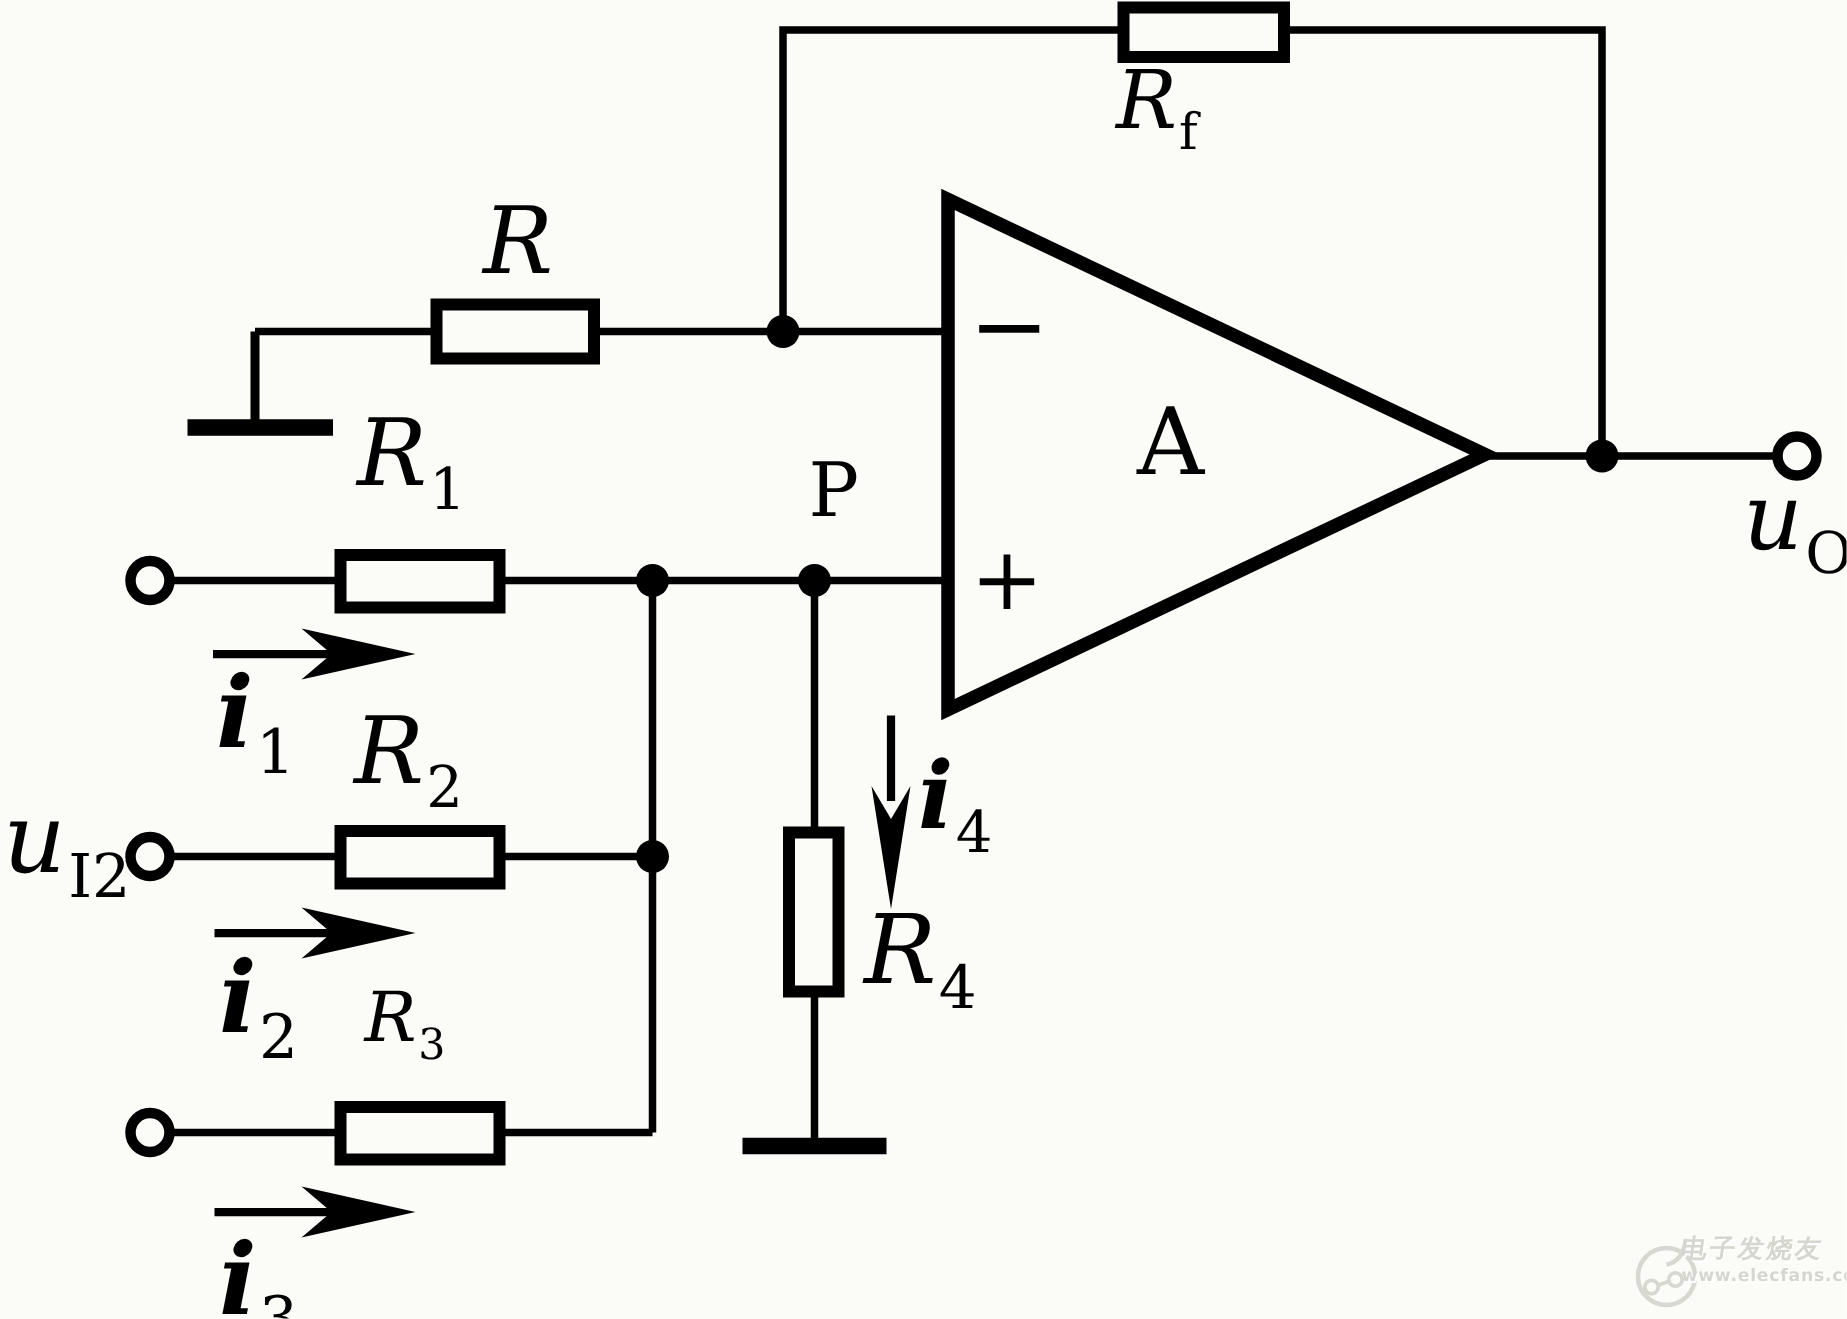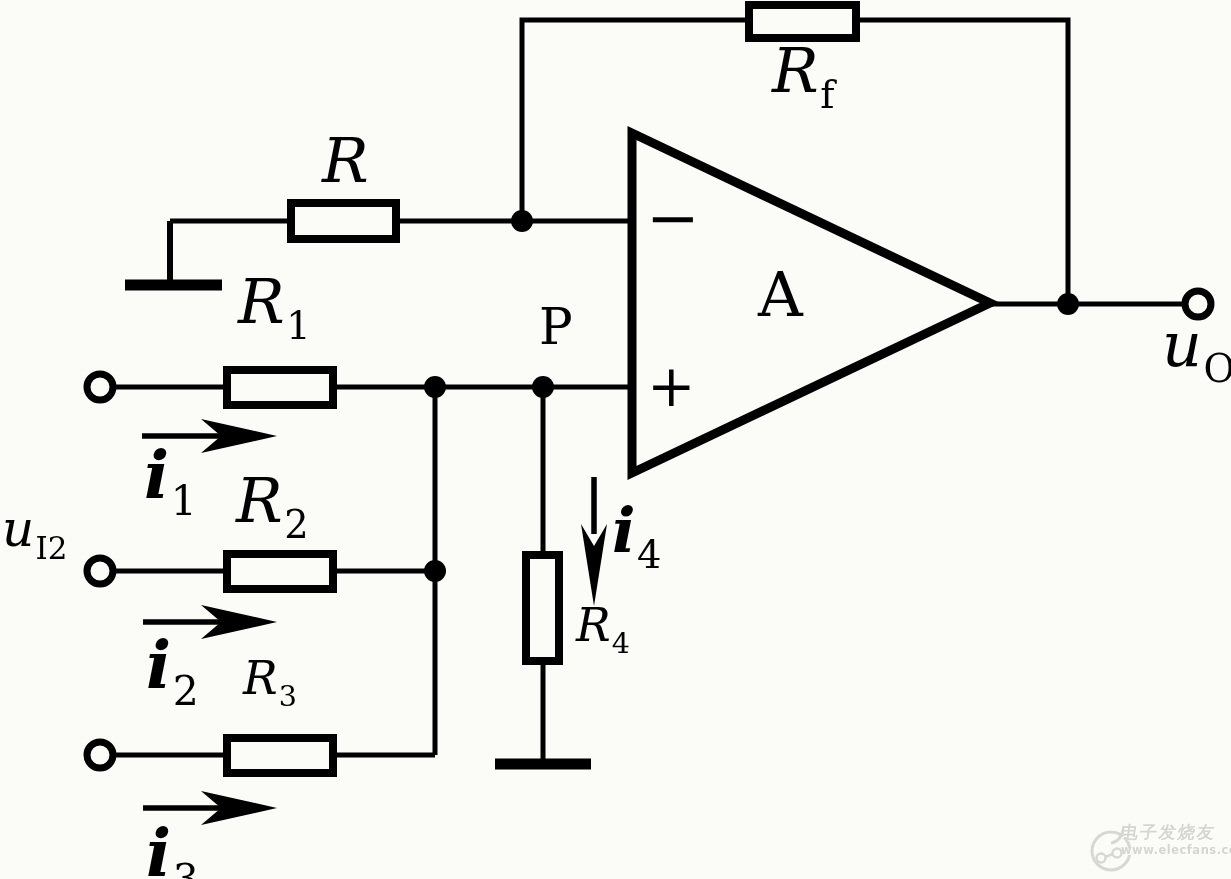--- a/index.html
+++ b/index.html
@@ -119,50 +119,50 @@
 
     <circle cx="100" cy="387" r="13" fill="#fbfbf8" stroke="#000" stroke-width="7"></circle>
     <circle cx="100" cy="571" r="13" fill="#fbfbf8" stroke="#000" stroke-width="7"></circle>
     <circle cx="100" cy="755" r="13" fill="#fbfbf8" stroke="#000" stroke-width="7"></circle>
     <circle cx="1198" cy="304" r="13" fill="#fbfbf8" stroke="#000" stroke-width="7"></circle>
   </svg>
 
   <div class="lbl" style="left:322px;top:130px;font-size:62px;">
     <span class="main">R</span><span class="sub"></span>
   </div>
-  <div class="lbl" style="left:772px;top:40px;font-size:62px;">
+  <div class="lbl" style="left:744px;top:40px;font-size:54px;">
     <span class="main">R</span><span class="sub">f</span>
   </div>
   <div class="lbl" style="left:238px;top:271px;font-size:62px;">
     <span class="main">R</span><span class="sub">1</span>
   </div>
   <div class="lbl" style="left:236px;top:470px;font-size:62px;">
     <span class="main">R</span><span class="sub">2</span>
   </div>
   <div class="lbl" style="left:243px;top:655px;font-size:46px;">
     <span class="main">R</span><span class="sub">3</span>
   </div>
-  <div class="lbl" style="left:576px;top:602px;font-size:46px;">
+  <div class="lbl" style="left:576px;top:602px;font-size:64px;">
     <span class="main">R</span><span class="sub">4</span>
   </div>
 
   <div class="lbl roman" style="left:758px;top:264px;font-size:62px;">
     <span class="main">A</span>
   </div>
   <div class="sign" style="left:646px;top:186px;font-size:64px;">
     <span>−</span>
   </div>
   <div class="sign" style="left:647px;top:357px;font-size:58px;">
     <span>+</span>
   </div>
   <div class="lbl roman" style="left:539px;top:302px;font-size:50px;">
     <span class="main">P</span>
   </div>
 
-  <div class="lbl" style="left:2px;top:504px;font-size:50px;">
+  <div class="lbl" style="left:2px;top:527px;font-size:65px;">
     <span class="main">u</span><span class="sub">I2</span>
   </div>
   <div class="lbl" style="left:1162px;top:314px;font-size:62px;">
     <span class="main">u</span><span class="sub">O</span>
   </div>
 
   <div class="lbl current" style="left:144px;top:442px;font-size:66px;">
     <span class="main">i</span><span class="sub">1</span>
   </div>
   <div class="lbl current" style="left:146px;top:632px;font-size:66px;">

